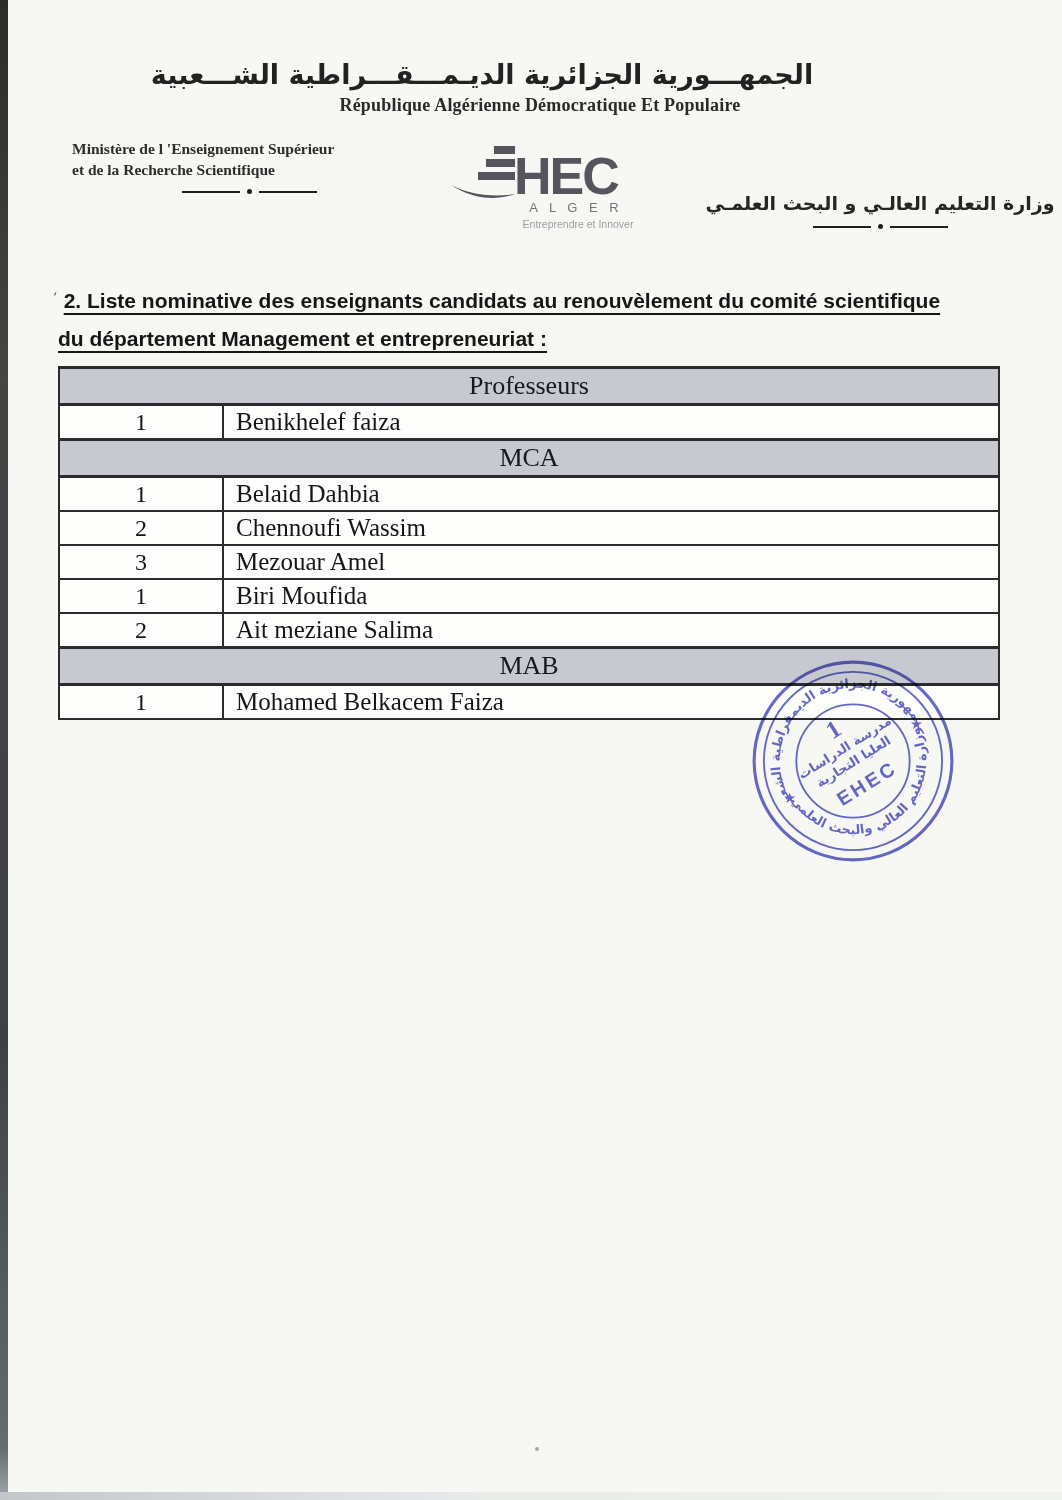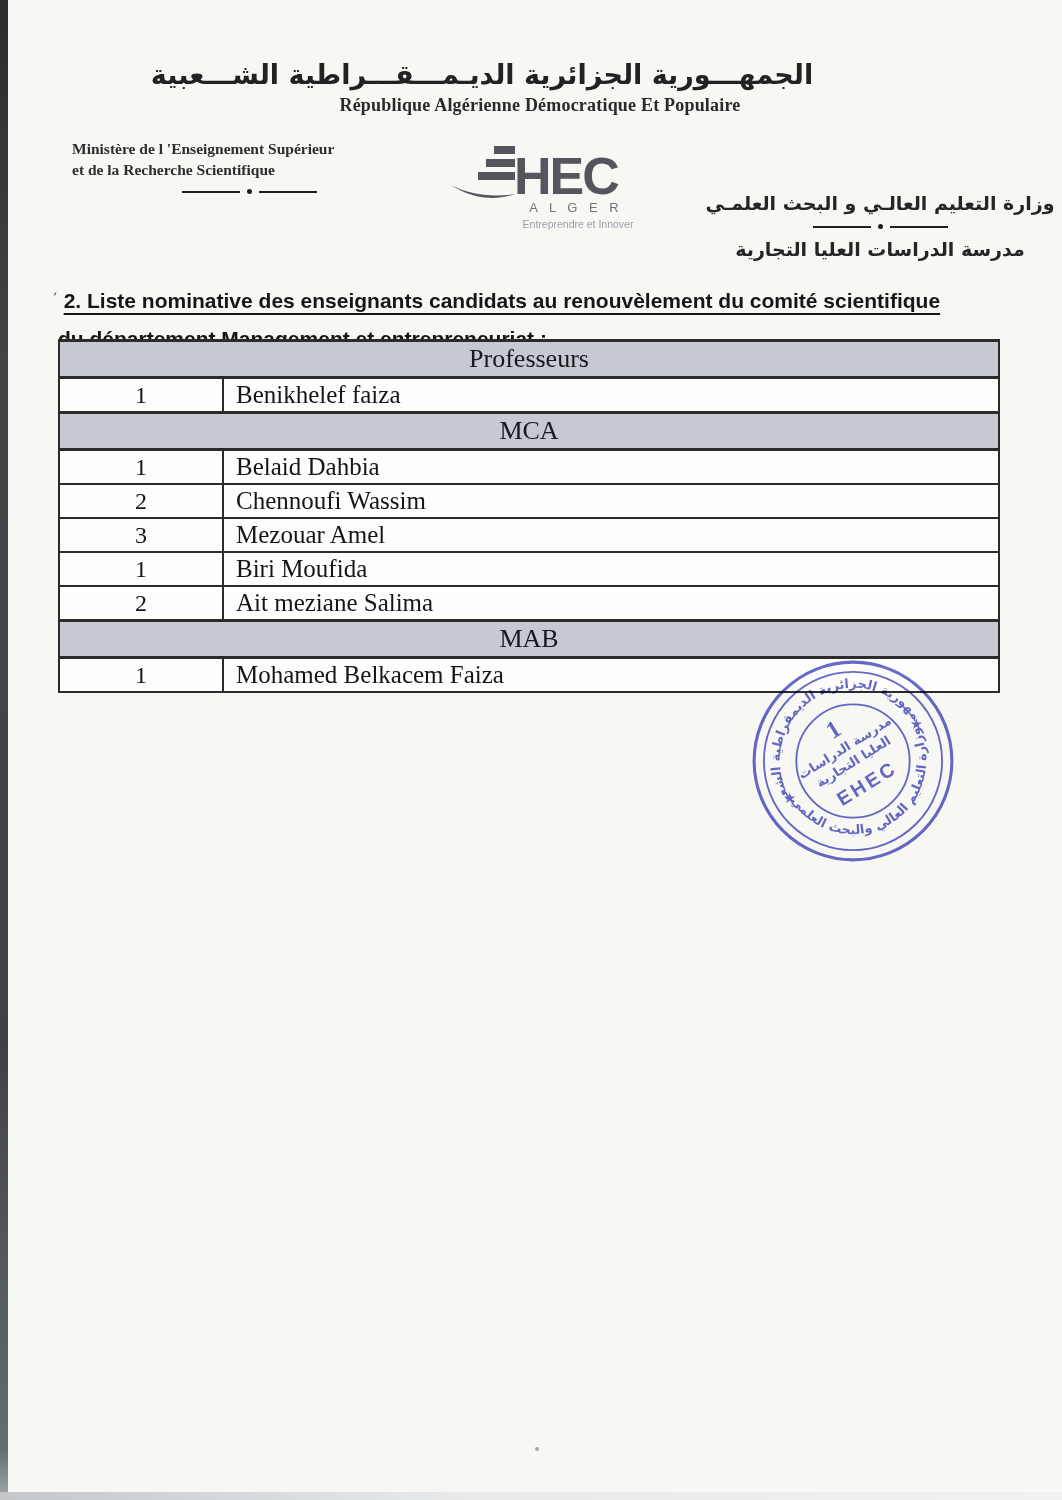--- a/index.html
+++ b/index.html
@@ -72,21 +72,21 @@
     text-decoration:underline;text-decoration-thickness:2px;text-underline-offset:5px;
     text-decoration-color:#161616;
   }
   .doc-title .tick{
     display:inline-block;transform:rotate(-28deg) translateY(-6px);
     font-size:14px;color:#555;text-decoration:none;margin-right:1px;
   }
 
   
   table.list{
-    position:absolute;left:58px;top:339px;width:942px;
+    position:absolute;left:58px;top:366px;width:942px;
     border-collapse:collapse;table-layout:fixed;
     font-family:"Liberation Serif",serif;
   }
   table.list col.c-num{width:164px;}
   table.list td{
     border:2px solid #2b2b2b;
     padding:0;vertical-align:middle;
     background:#fdfdfc;
   }
   tr.sec td{
@@ -133,21 +133,20 @@
   <text x="66" y="57" font-family="Liberation Sans, sans-serif" font-size="52" font-weight="800" letter-spacing="-2" fill="#55555e">HEC</text>
   <text x="128" y="75" text-anchor="middle" font-family="Liberation Sans, sans-serif" font-size="13" letter-spacing="4" fill="#73737c">A L G E R</text>
   <text x="130" y="91" text-anchor="middle" font-family="Liberation Sans, sans-serif" font-size="10.5" fill="#9aa0a5">Entreprendre et Innover</text>
 </svg>
 
 <div class="abs block-ar" dir="rtl">
   <div class="ministry">وزارة التعليم العالـي و البحث العلمـي</div>
   <div class="sep">
       <span class="dot"></span>
     </div>
-  <div class="school">مدرسة الدراسات العليا التجارية</div>
 </div>
 
 <div class="abs doc-title">
   <span class="tick">´</span><span class="u">2. Liste nominative des enseignants candidats au renouvèlement du comité scientifique</span><br>
   <span class="u">du département Management et entrepreneuriat :</span>
 </div>
 
 <table class="list">
   <colgroup>
       <col class="c-num">

